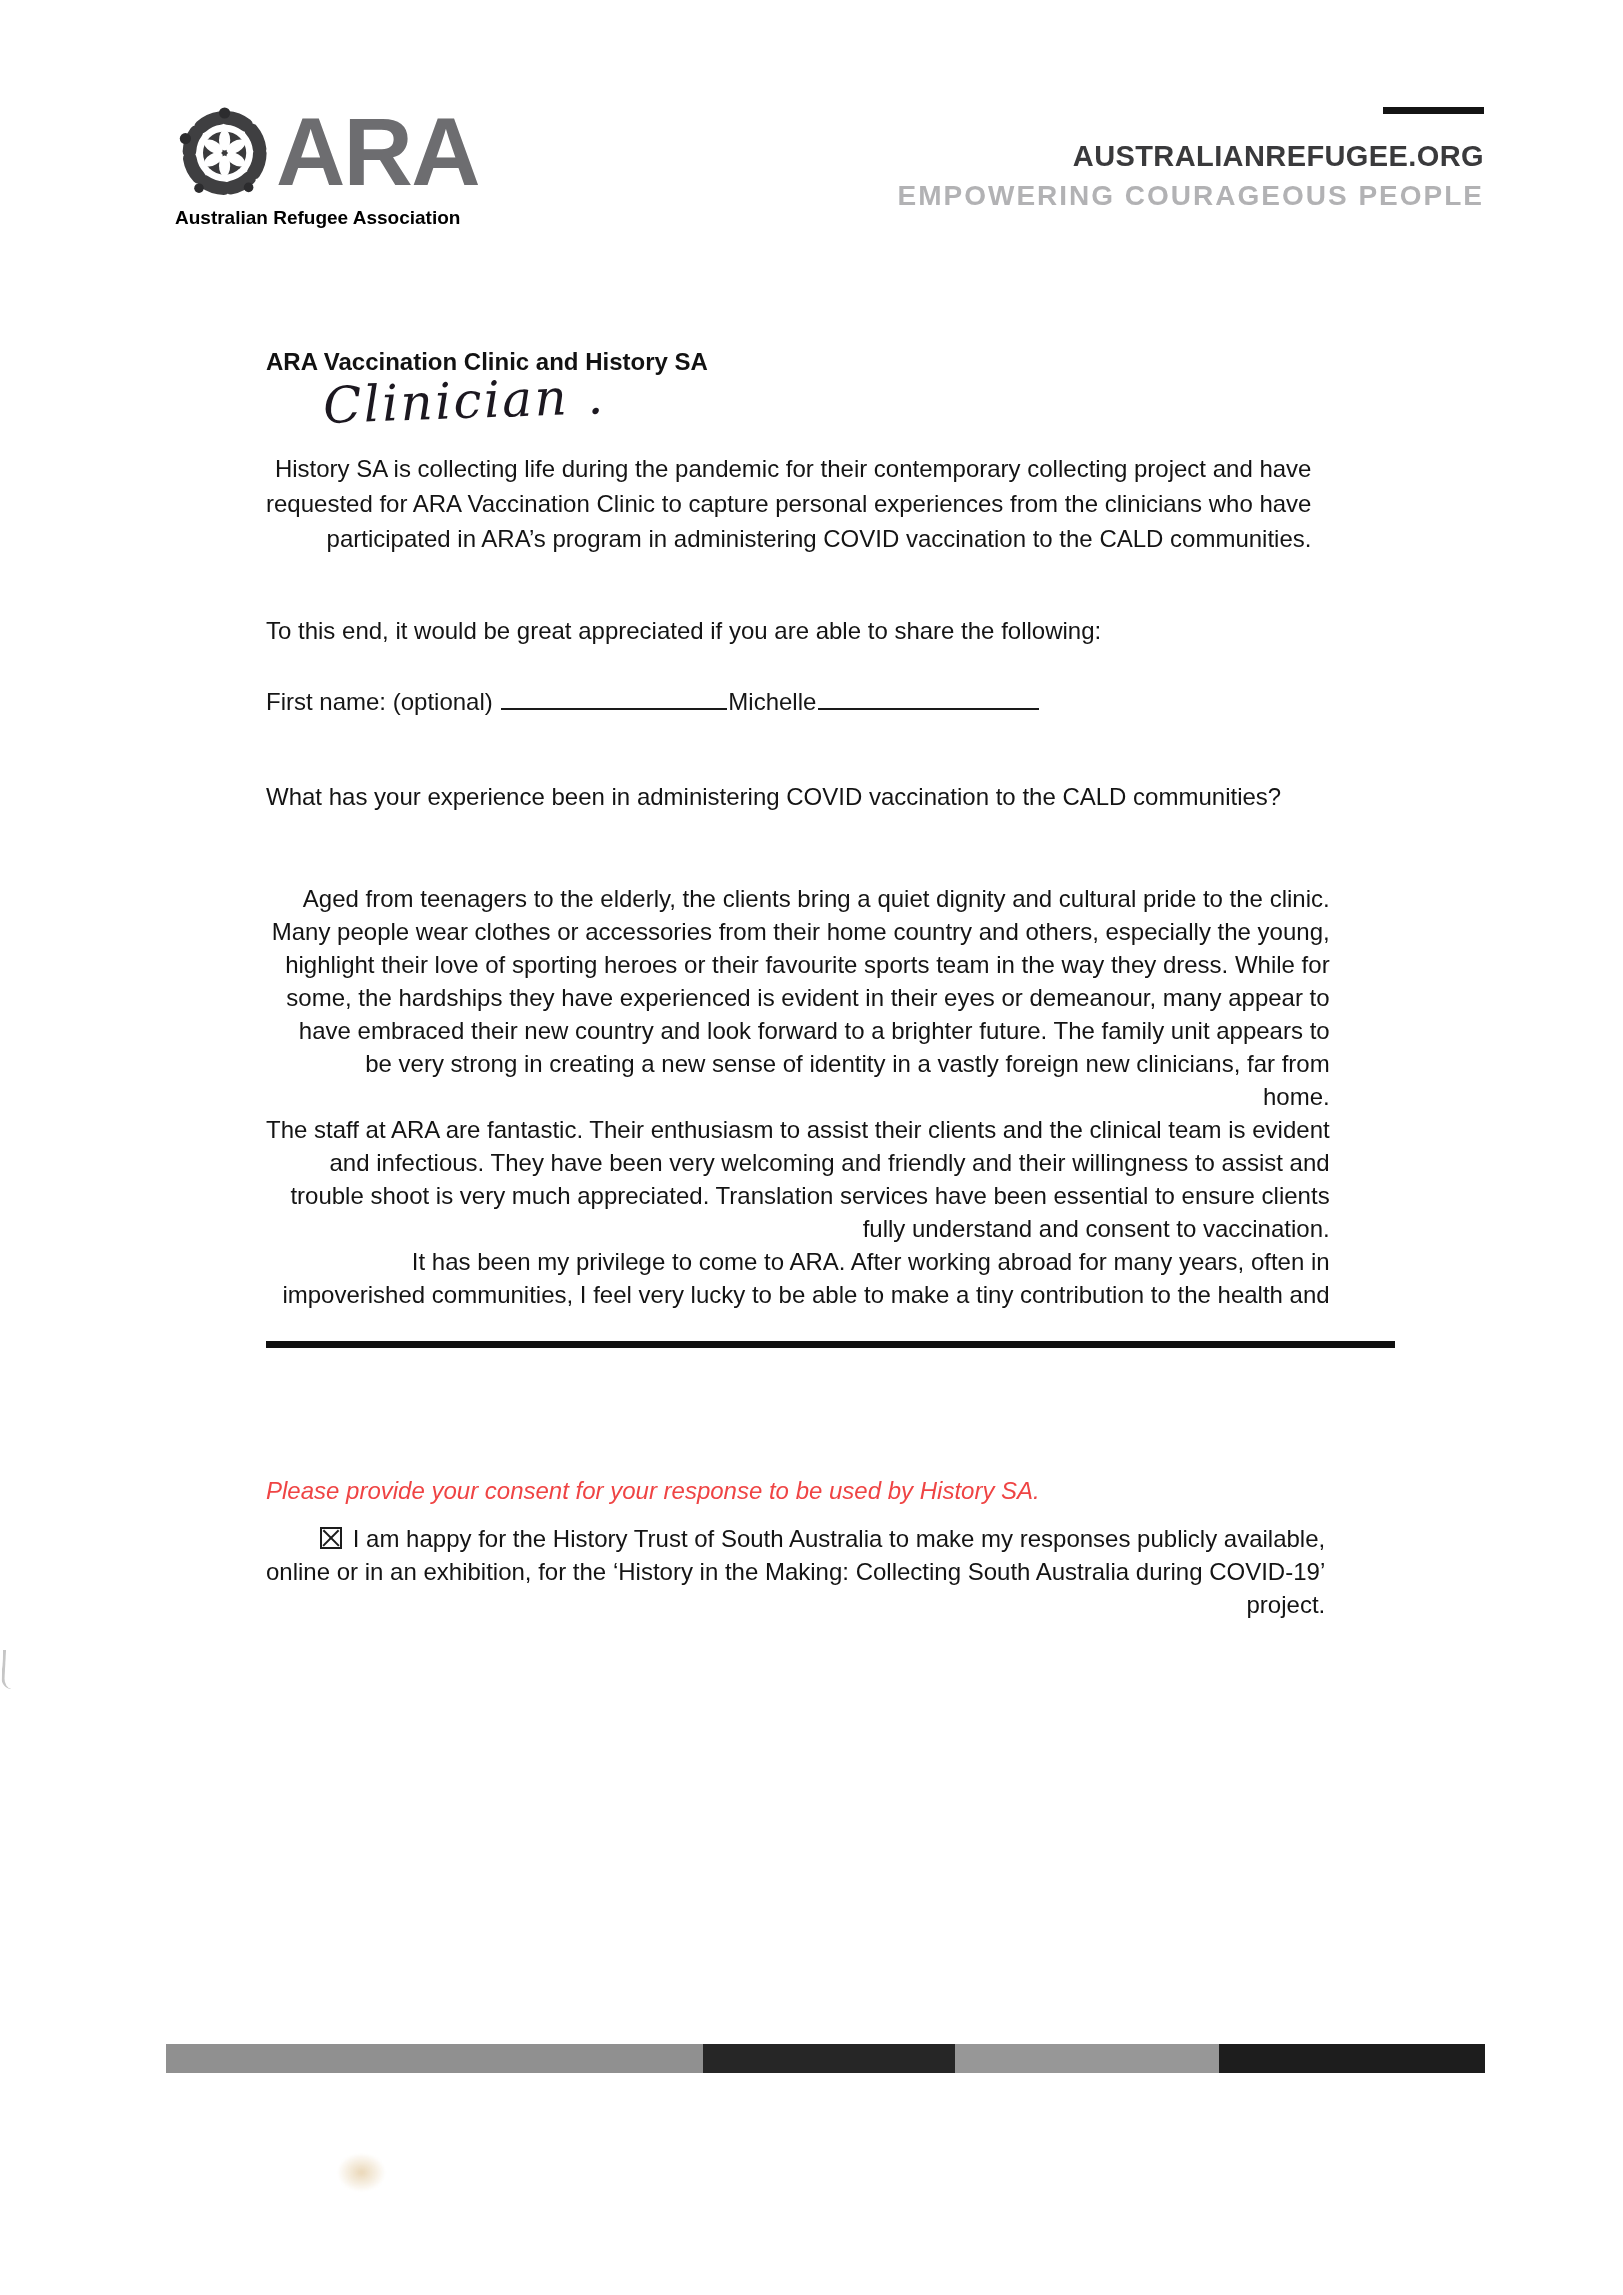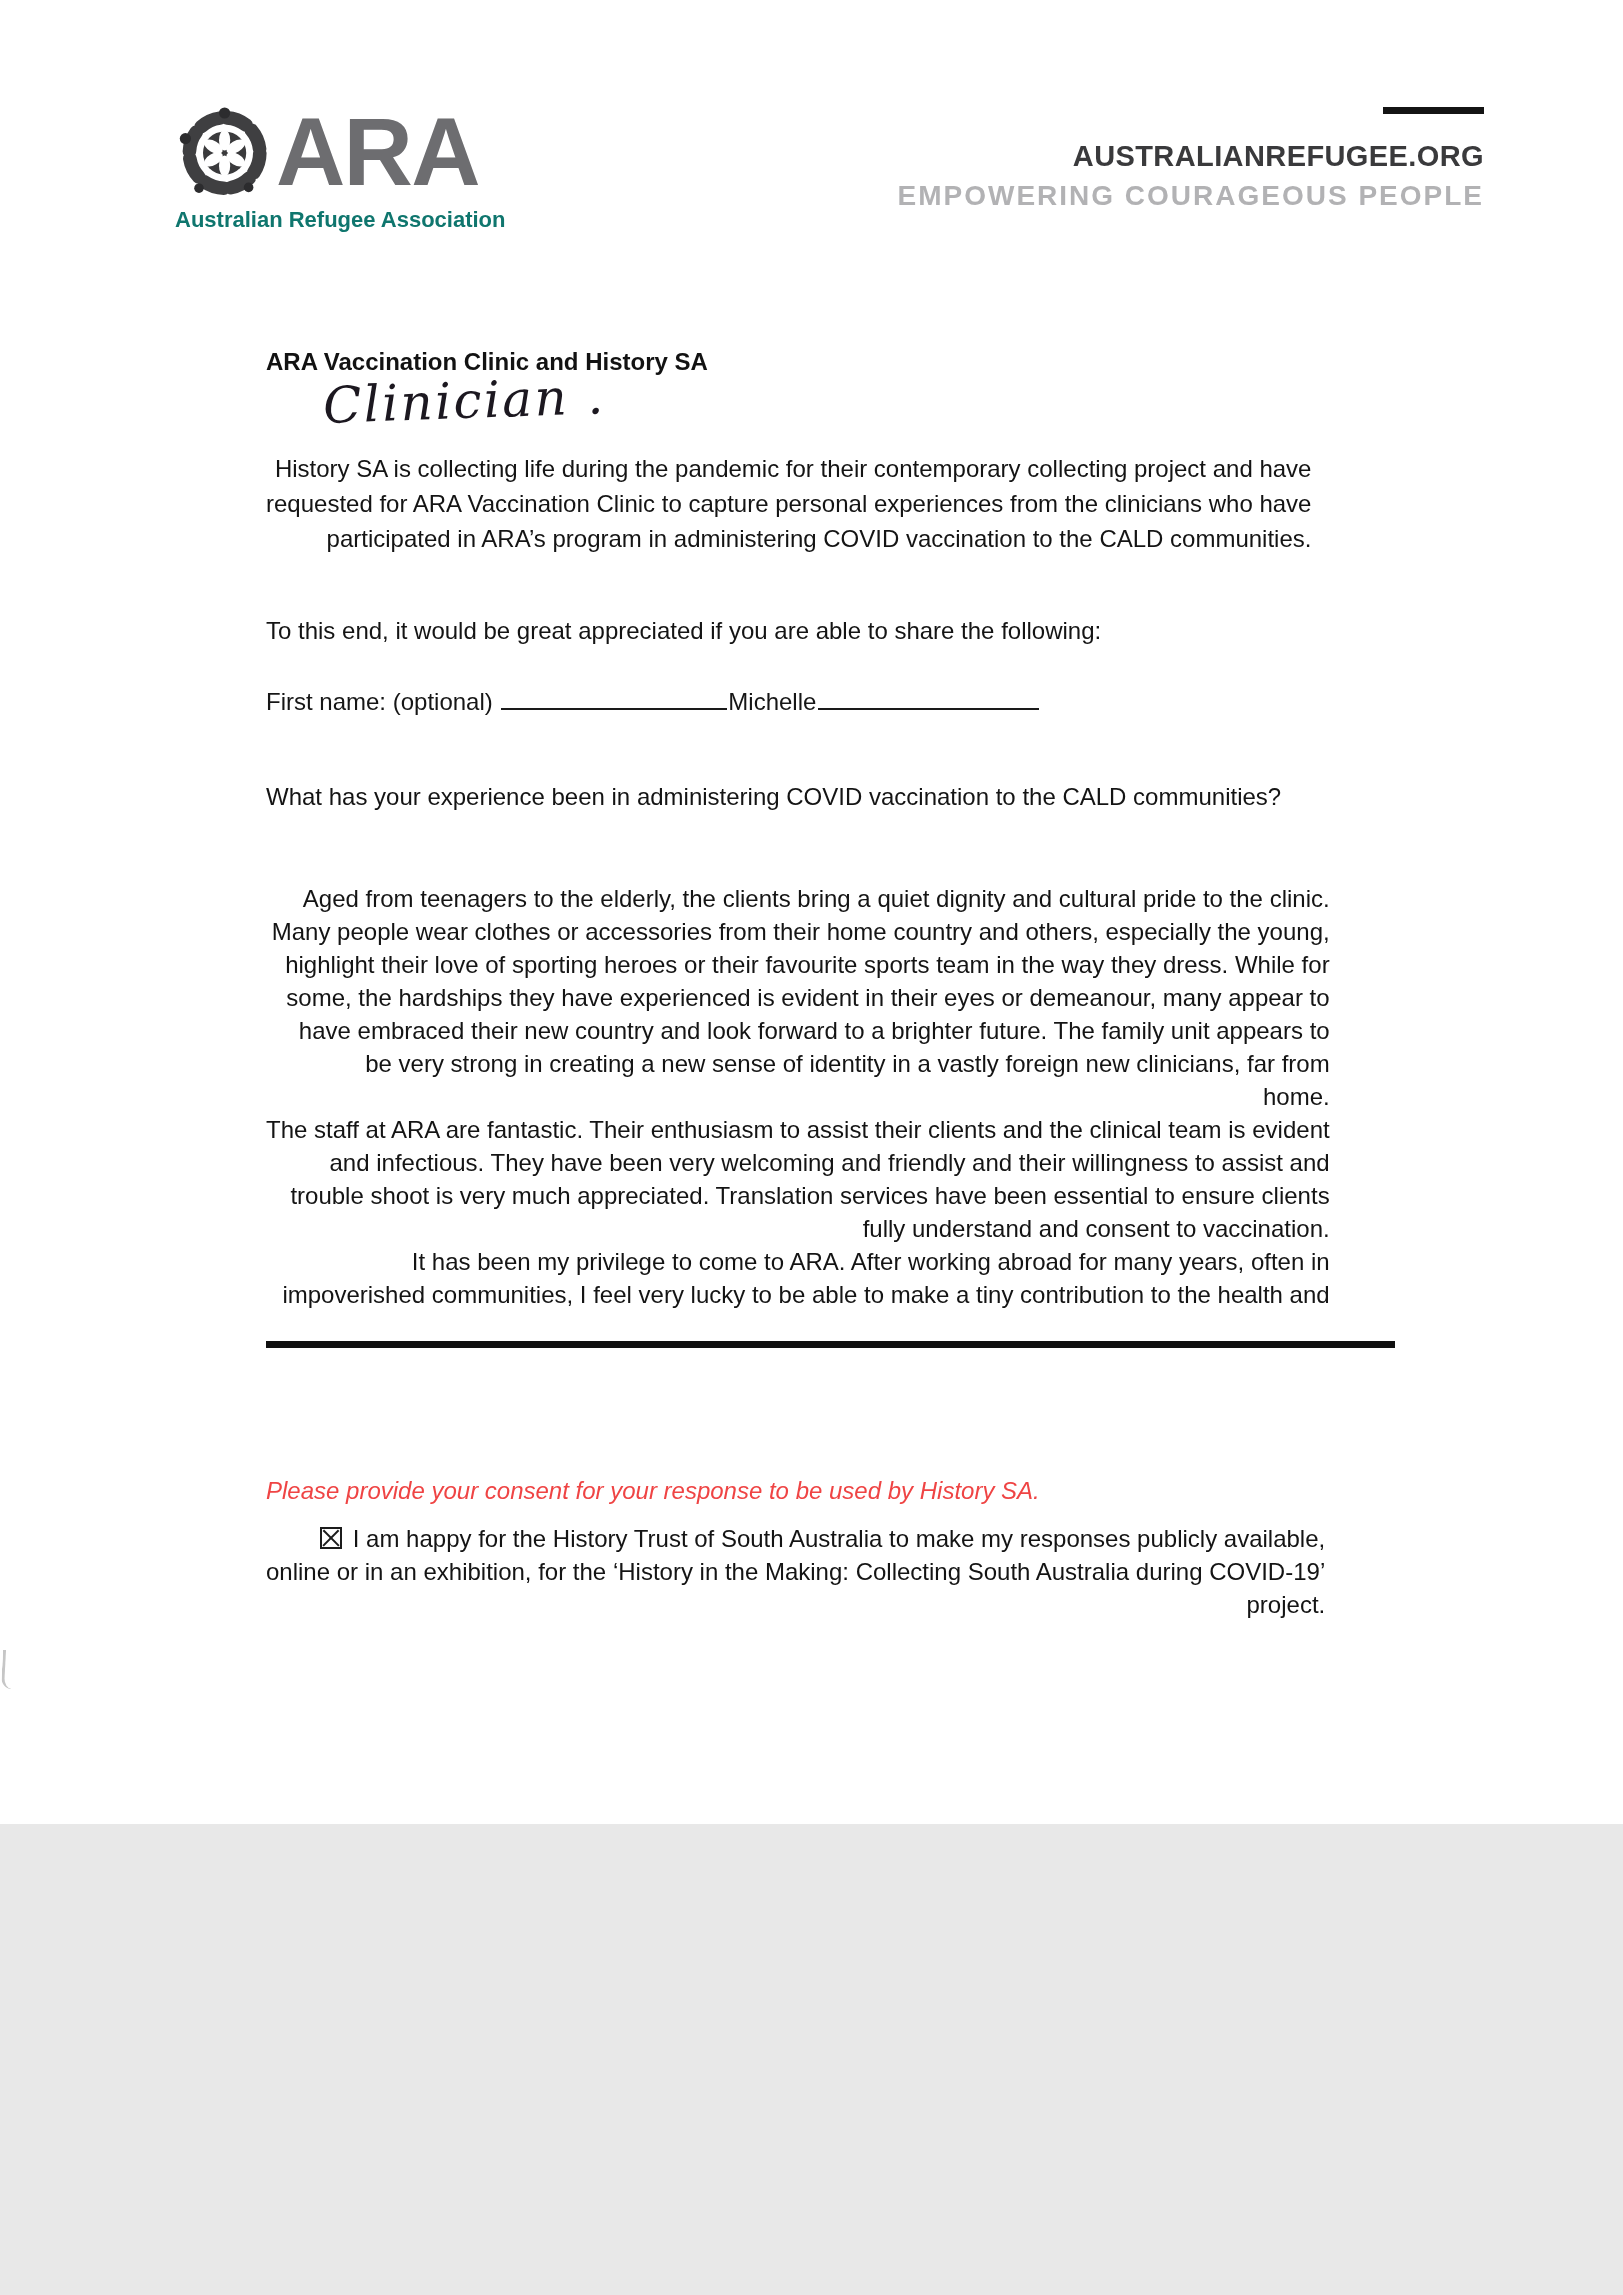--- a/index.html
+++ b/index.html
@@ -2,37 +2,37 @@
 <html style="font-size:13px"><head>
 <meta charset="utf-8">
 <style>
   * { margin: 0; padding: 0; box-sizing: border-box; }
   html, body { background: #e8e8e8; }
   body { font-family: "Liberation Sans", sans-serif; }
 
   .page {
     position: relative;
     width: 1624px;
-    height: 1824px;
+    height: 2295px;
     margin: 0 auto;
     background: #ffffff;
     color: #161616;
     overflow: hidden;
   }
 
   
   .logo-block { position: absolute; left: 175px; top: 102px; width: 325px; }
   .logo-row { display: flex; align-items: flex-start; }
   .logo-mark { width: 96px; height: 102px; flex: 0 0 auto; }
   .logo-ara {
     font-size: 96px; font-weight: 800; line-height: 89px;
     color: #6d6d70; letter-spacing: -1.6px; margin-left: 4.9px; margin-top: 4.9px;
   }
   .logo-orgname {
-    font-size: 22px; font-weight: 700; color: #0f766e;
+    font-size: 19px; font-weight: 700; color: #000000;
     margin-top: 3.2px; letter-spacing: 0px; white-space: nowrap;
   }
 
   .header-right { position: absolute; top: 0; right: 140px; text-align: right; }
   .header-rule {
     position: absolute; right: 0; top: 107px;
     width: 101px; height: 7.3px; background: #141414;
   }
   .header-url {
     position: absolute; right: 0; top: 140px;

